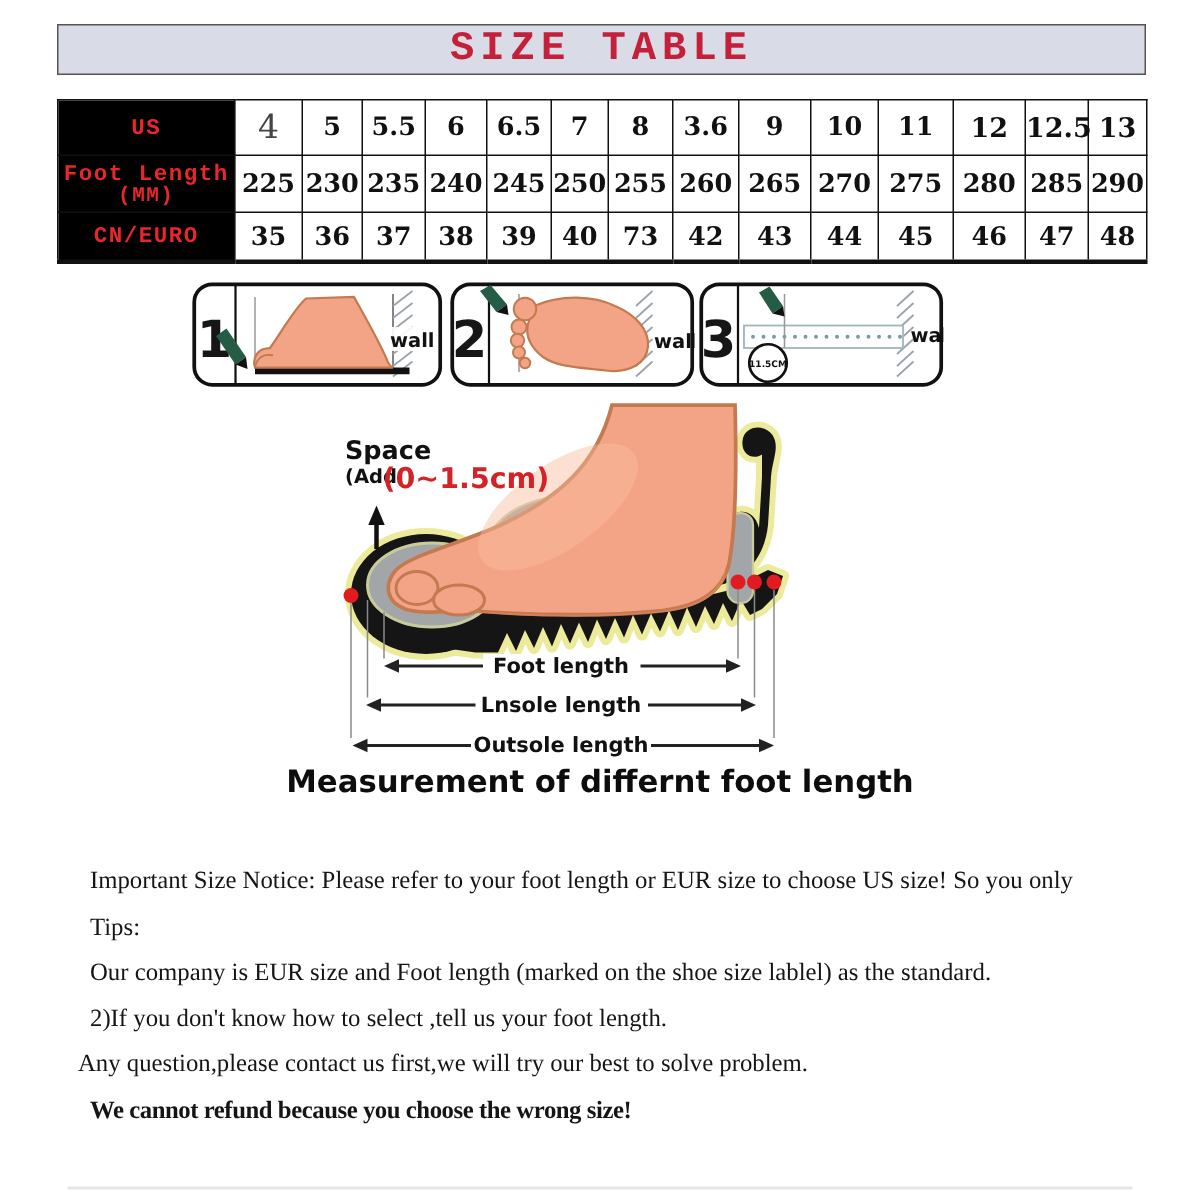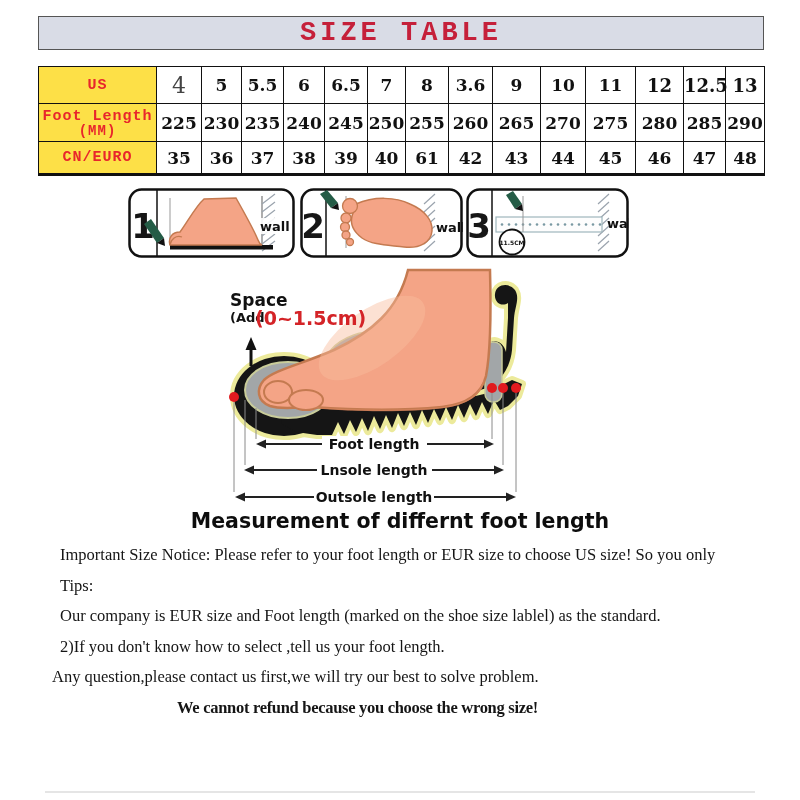--- a/index.html
+++ b/index.html
@@ -15,45 +15,45 @@
 
   
   table.size-table{position:absolute;left:38px;top:66px;width:726px;
     border-collapse:collapse;table-layout:fixed;}
   .size-table th,.size-table td{border:1.6px solid #111;text-align:center;
     vertical-align:middle;padding:0;background:#fff;}
   .size-table tr:nth-child(1){height:37px;}
   .size-table tr:nth-child(2){height:38px;}
   .size-table tr:nth-child(3){height:33px;}
   .size-table tr:nth-child(3) th,.size-table tr:nth-child(3) td{border-bottom:3px solid #111;}
-  .size-table th{background:#fde047;color:#e8262c;
+  .size-table th{background:#000000;color:#e8262c;
     font-family:"Liberation Mono",monospace;font-weight:700;font-size:15px;letter-spacing:1px;}
   .size-table th .sub{font-size:14px;line-height:13px;}
   .size-table td{font-family:"DejaVu Serif",serif;font-weight:700;font-size:17px;color:#111;}
   .size-table tr:nth-child(1) td:nth-child(2){font-weight:400;font-size:22px;color:#444;}
   .size-table tr:nth-child(1) td:nth-child(13),
   .size-table tr:nth-child(1) td:nth-child(14),
   .size-table tr:nth-child(1) td:nth-child(15){font-size:18px;}
 
   
   .panel{position:absolute;top:188px;height:70px;}
   .p1{left:128px;width:167px;}
   .p2{left:300px;width:163px;}
   .p3{left:466px;width:163px;}
   .main-illu{position:absolute;left:222px;top:258px;width:368px;height:252px;}
 
   
   .heading{position:absolute;left:0;top:509px;width:800px;text-align:center;
     font-family:"DejaVu Sans",sans-serif;font-weight:700;font-size:20.5px;color:#0d0d0d;}
-  .notice{position:absolute;left:0;top:540px;width:655px;}
+  .notice{position:absolute;left:0;top:572px;width:655px;}
   .notice p{margin:0 0 0 60px;line-height:30.5px;font-family:"Liberation Serif",serif;
     font-size:16.5px;color:#151515;white-space:nowrap;}
   .notice p.any{margin-left:52px;margin-top:0;}
   .warning{margin:3px 0 0 40px;font-family:"DejaVu Sans",sans-serif;font-weight:700;
-    font-size:21px;letter-spacing:-0.3px;color:#000;white-space:nowrap;text-align:center;}
+    font-size:21px;letter-spacing:-0.3px;color:#000;white-space:nowrap;}
   .bottom-line{position:absolute;left:45px;top:791px;width:710px;height:1.5px;
     background:#dadada;opacity:.7;}
 
   svg text{font-family:"DejaVu Sans",sans-serif;}
   .num{font-size:34px;font-weight:800;fill:#161616;}
   .wall-t{font-size:13px;font-weight:700;fill:#111;}
   .dim-t{font-size:14px;font-weight:700;fill:#111;}
 </style>
 </head>
 <body>
@@ -125,21 +125,21 @@
         <tr>
           <th>
             <div>CN/EURO</div>
           </th>
           <td>35</td>
           <td>36</td>
           <td>37</td>
           <td>38</td>
           <td>39</td>
           <td>40</td>
-          <td>61</td>
+          <td>73</td>
           <td>42</td>
           <td>43</td>
           <td>44</td>
           <td>45</td>
           <td>46</td>
           <td>47</td>
           <td>48</td>
         </tr>
       </tbody>
   </table>

